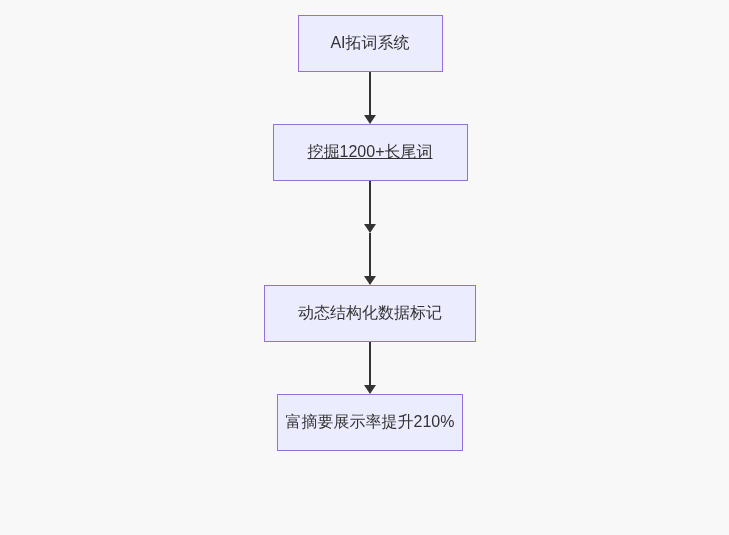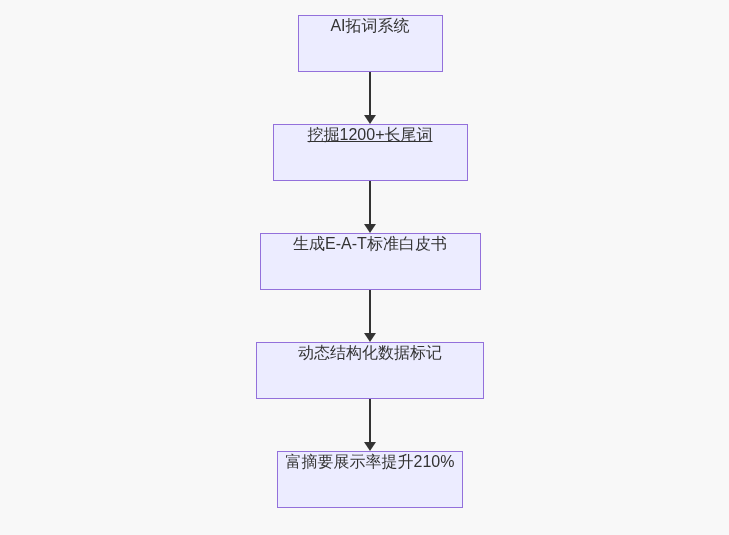--- a/index.html
+++ b/index.html
@@ -24,29 +24,29 @@
     align-items: center;
   }
   .node {
     box-sizing: border-box;
     height: 57px;
     background: var(--node-fill, #ECECFF);
     border: 1px solid var(--node-border, #9370DB);
     color: var(--text, #333333);
     font-size: 16px;
     display: flex;
-    align-items: flex-start;
+    align-items: center;
     justify-content: center;
     text-align: center;
     white-space: nowrap;
   }
   [data-name="flow-node-ai-word-system"]   { width: 145px; }
   [data-name="flow-node-longtail-mining"]  { width: 195px; text-decoration: underline; }
   [data-name="flow-node-eat-whitepaper"]   { width: 221px; }
-  [data-name="flow-node-structured-data"]  { width: 228px; }
+  [data-name="flow-node-structured-data"]  { width: 212px; }
   [data-name="flow-node-rich-snippet"]     { width: 186px; }
   .connector {
     height: 52px;
     display: flex;
     flex-direction: column;
     align-items: center;
   }
   .connector .line {
     width: 2px;
     flex: 1 1 auto;
@@ -76,23 +76,20 @@
 
   <div class="node" data-name="flow-node-longtail-mining">
     <span data-name="flow-node-label">挖掘1200+长尾词</span>
   </div>
 
   <div class="connector" data-name="arrow-connector">
     <div class="line" data-name="arrow-line"></div>
     <div class="head" data-name="arrowhead-icon"></div>
   </div>
 
-  <div class="node" data-name="flow-node-eat-whitepaper">
-    <span data-name="flow-node-label">生成E-A-T标准白皮书</span>
-  </div>
 
   <div class="connector" data-name="arrow-connector">
     <div class="line" data-name="arrow-line"></div>
     <div class="head" data-name="arrowhead-icon"></div>
   </div>
 
   <div class="node" data-name="flow-node-structured-data">
     <span data-name="flow-node-label">动态结构化数据标记</span>
   </div>
 

